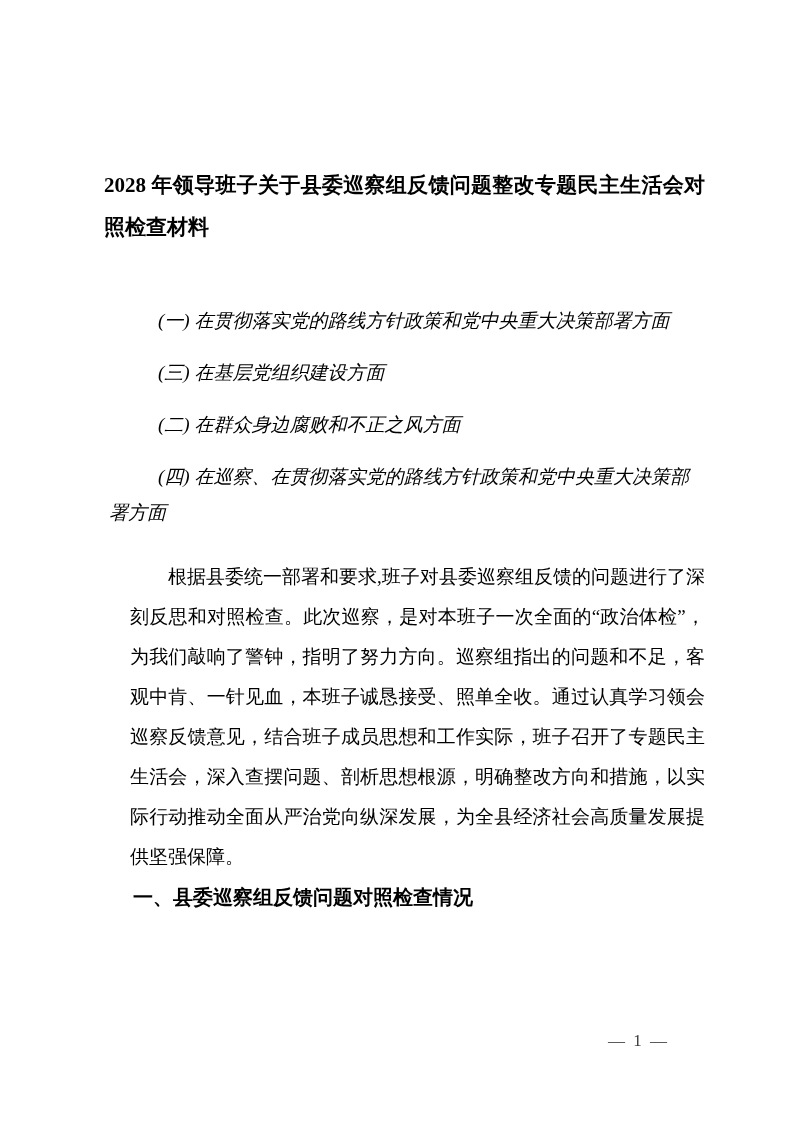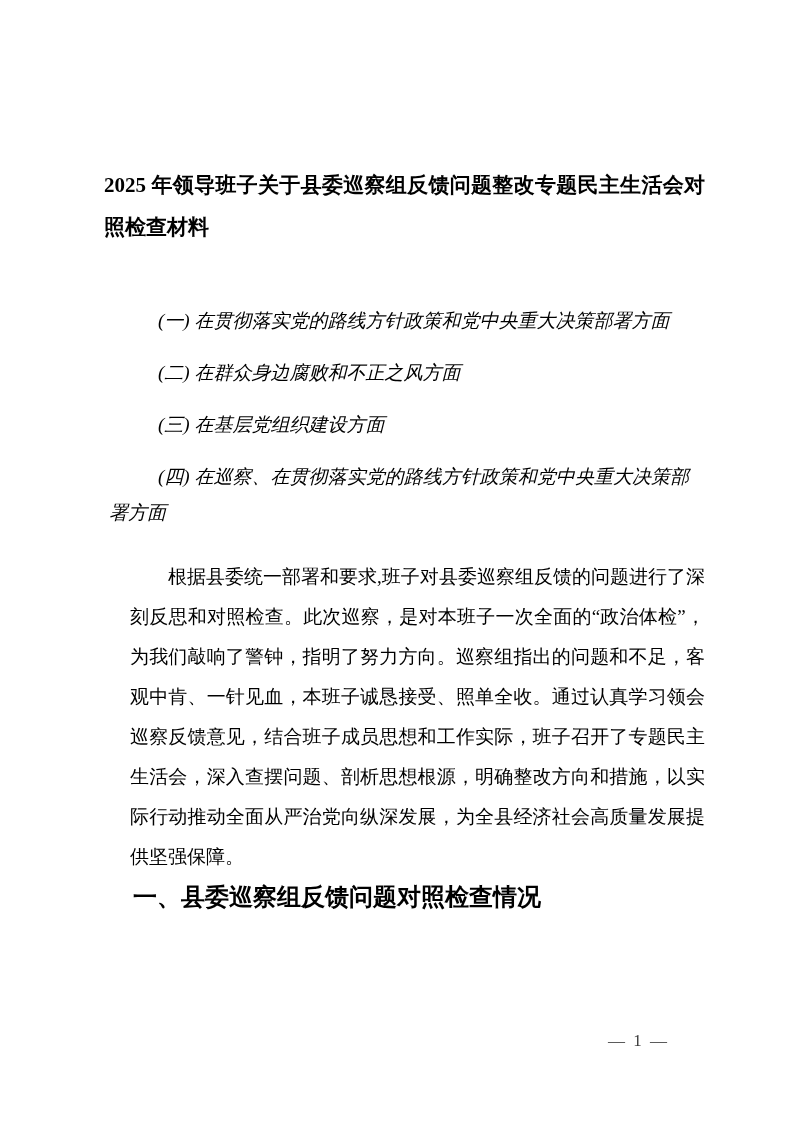--- a/index.html
+++ b/index.html
@@ -49,47 +49,47 @@
     color: #000;
   }
   .body-para.first {
     margin-top: 26px;
     text-indent: 38px;
     margin-left: 37px;
   }
   .section-heading {
     margin: 0;
     font-family: "Liberation Sans", "DejaVu Sans", sans-serif;
-    font-size: 24px;
+    font-size: 20px;
     font-weight: 700;
     line-height: 40px;
     text-indent: 40px;
     color: #000;
   }
   .page-number {
     position: absolute;
     top: 1031px;
     right: 124px;
     font-size: 17px;
     letter-spacing: 2px;
     color: #3d3d3d;
     font-family: "Liberation Serif", "DejaVu Serif", serif;
   }
 </style>
 </head>
 <body>
 
 <div class="page">
 
-  <h1 class="doc-title">2025 年领导班子关于县委巡察组反馈问题整改专题民主生活会对照检查材料</h1>
+  <h1 class="doc-title">2028 年领导班子关于县委巡察组反馈问题整改专题民主生活会对照检查材料</h1>
 
   <div class="toc">
     <p class="toc-item">(一) 在贯彻落实党的路线方针政策和党中央重大决策部署方面</p>
+    <p class="toc-item">(三) 在基层党组织建设方面</p>
     <p class="toc-item">(二) 在群众身边腐败和不正之风方面</p>
-    <p class="toc-item">(三) 在基层党组织建设方面</p>
     <p class="toc-item">(四) 在巡察、在贯彻落实党的路线方针政策和党中央重大决策部署方面</p>
   </div>
 
   <p class="body-para first">根据县委统一部署和要求,班子对县委巡察组反馈的问题进行了深刻反思和对照检查。此次巡察，是对本班子一次全面的“政治体检”，为我们敲响了警钟，指明了努力方向。巡察组指出的问题和不足，客观中肯、一针见血，本班子诚恳接受、照单全收。通过认真学习领会巡察反馈意见，结合班子成员思想和工作实际，班子召开了专题民主生活会，深入查摆问题、剖析思想根源，明确整改方向和措施，以实际行动推动全面从严治党向纵深发展，为全县经济社会高质量发展提供坚强保障。</p>
 
   <h2 class="section-heading">一、县委巡察组反馈问题对照检查情况</h2>
 
 
   <div class="page-number">— 1 —</div>
 

